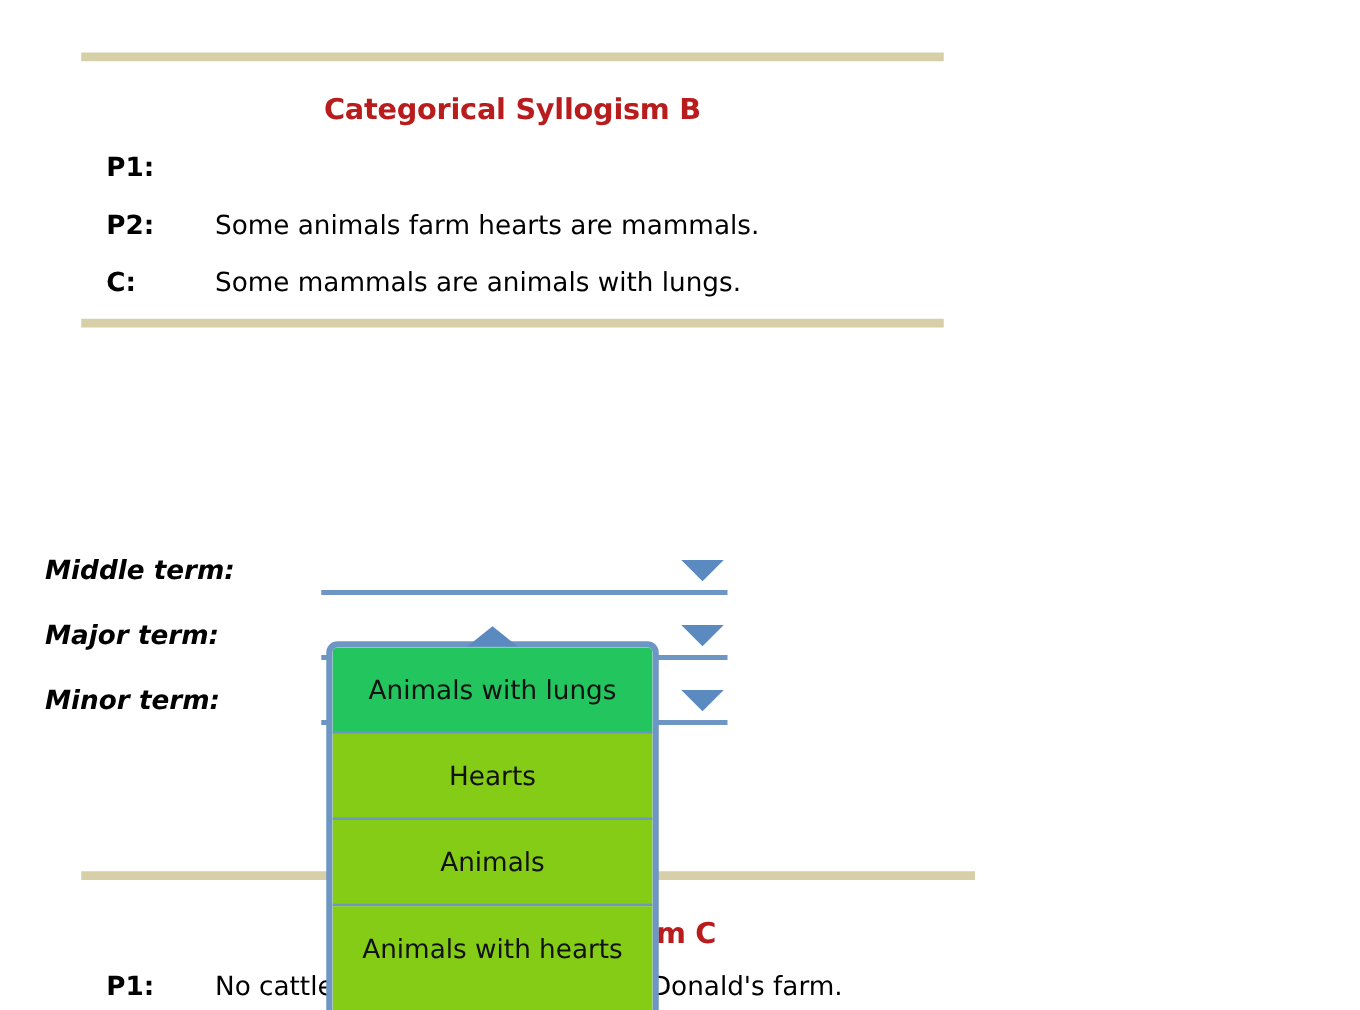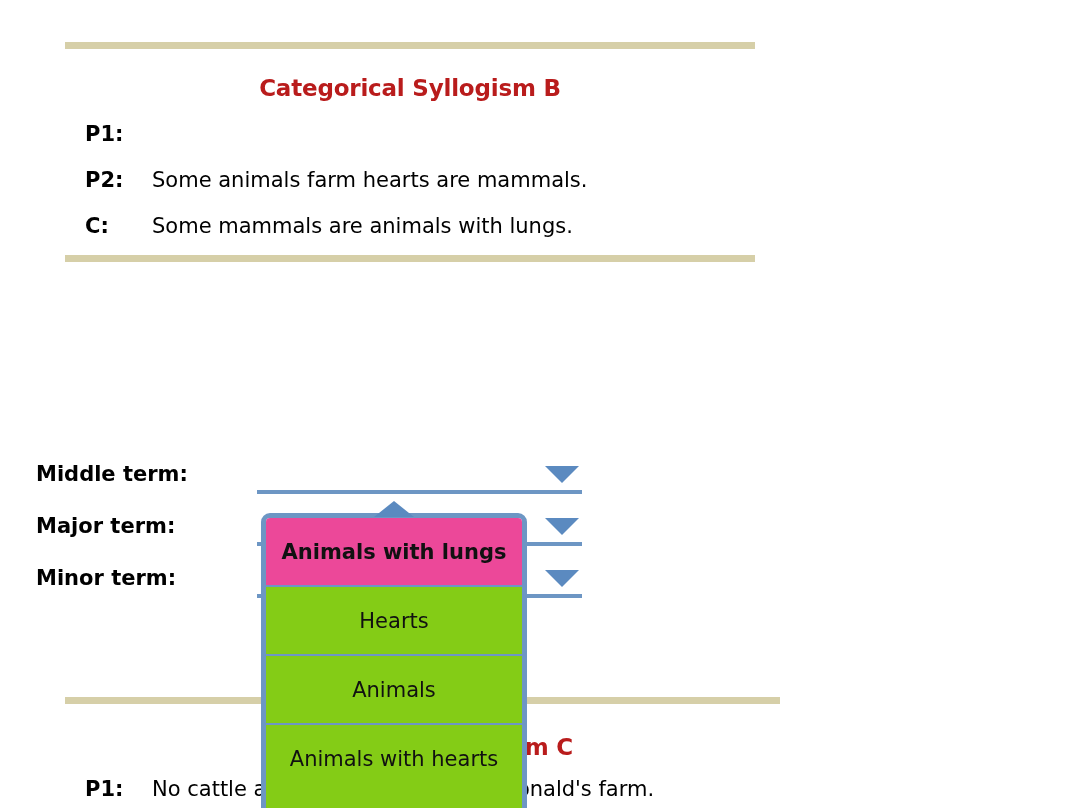--- a/index.html
+++ b/index.html
@@ -43,42 +43,44 @@
     margin: 8px 0 18px 0;
     color: #b91c1c;
   }
 
   .prem-row {
     display: flex;
     align-items: flex-end;
     margin: 0 0 16px 0;
     font-size: 21px;
     line-height: 30px;
+    gap: 20px;
   }
   .prem-row:last-child { margin-bottom: 0; }
 
   .prem-label {
     font-weight: bold;
     width: 87px;
     flex: 0 0 87px;
     padding-left: 20px;
     box-sizing: border-box;
     font-size: 21px;
   }
   .prem-text {
     flex: 1 1 auto;
     white-space: nowrap;
   }
 
   
   .terms-block {
     position: absolute;
     left: 36px;
-    top: 458px;
+    top: 440px;
     width: 560px;
+    font-style: italic;
   }
   .term-row {
     position: relative;
     height: 52px;
   }
   .term-label {
     position: absolute;
     left: 0;
     top: 4px;
     font-weight: bold;
@@ -148,22 +150,21 @@
     text-align: center;
     font-size: 21px;
     color: #111;
     background: #84cc16;
     border-bottom: 2px solid #6d96c4;
     box-sizing: border-box;
     white-space: nowrap;
     overflow: hidden;
   }
   .dd-item.selected {
-    background: #ec4899;
-    font-weight: bold;
+    background: #22c55e;
   }
   .dd-item.last {
     border-bottom: none;
     height: 86px;
     line-height: 69px;
   }
 
   
   #card-c {
     position: absolute;

